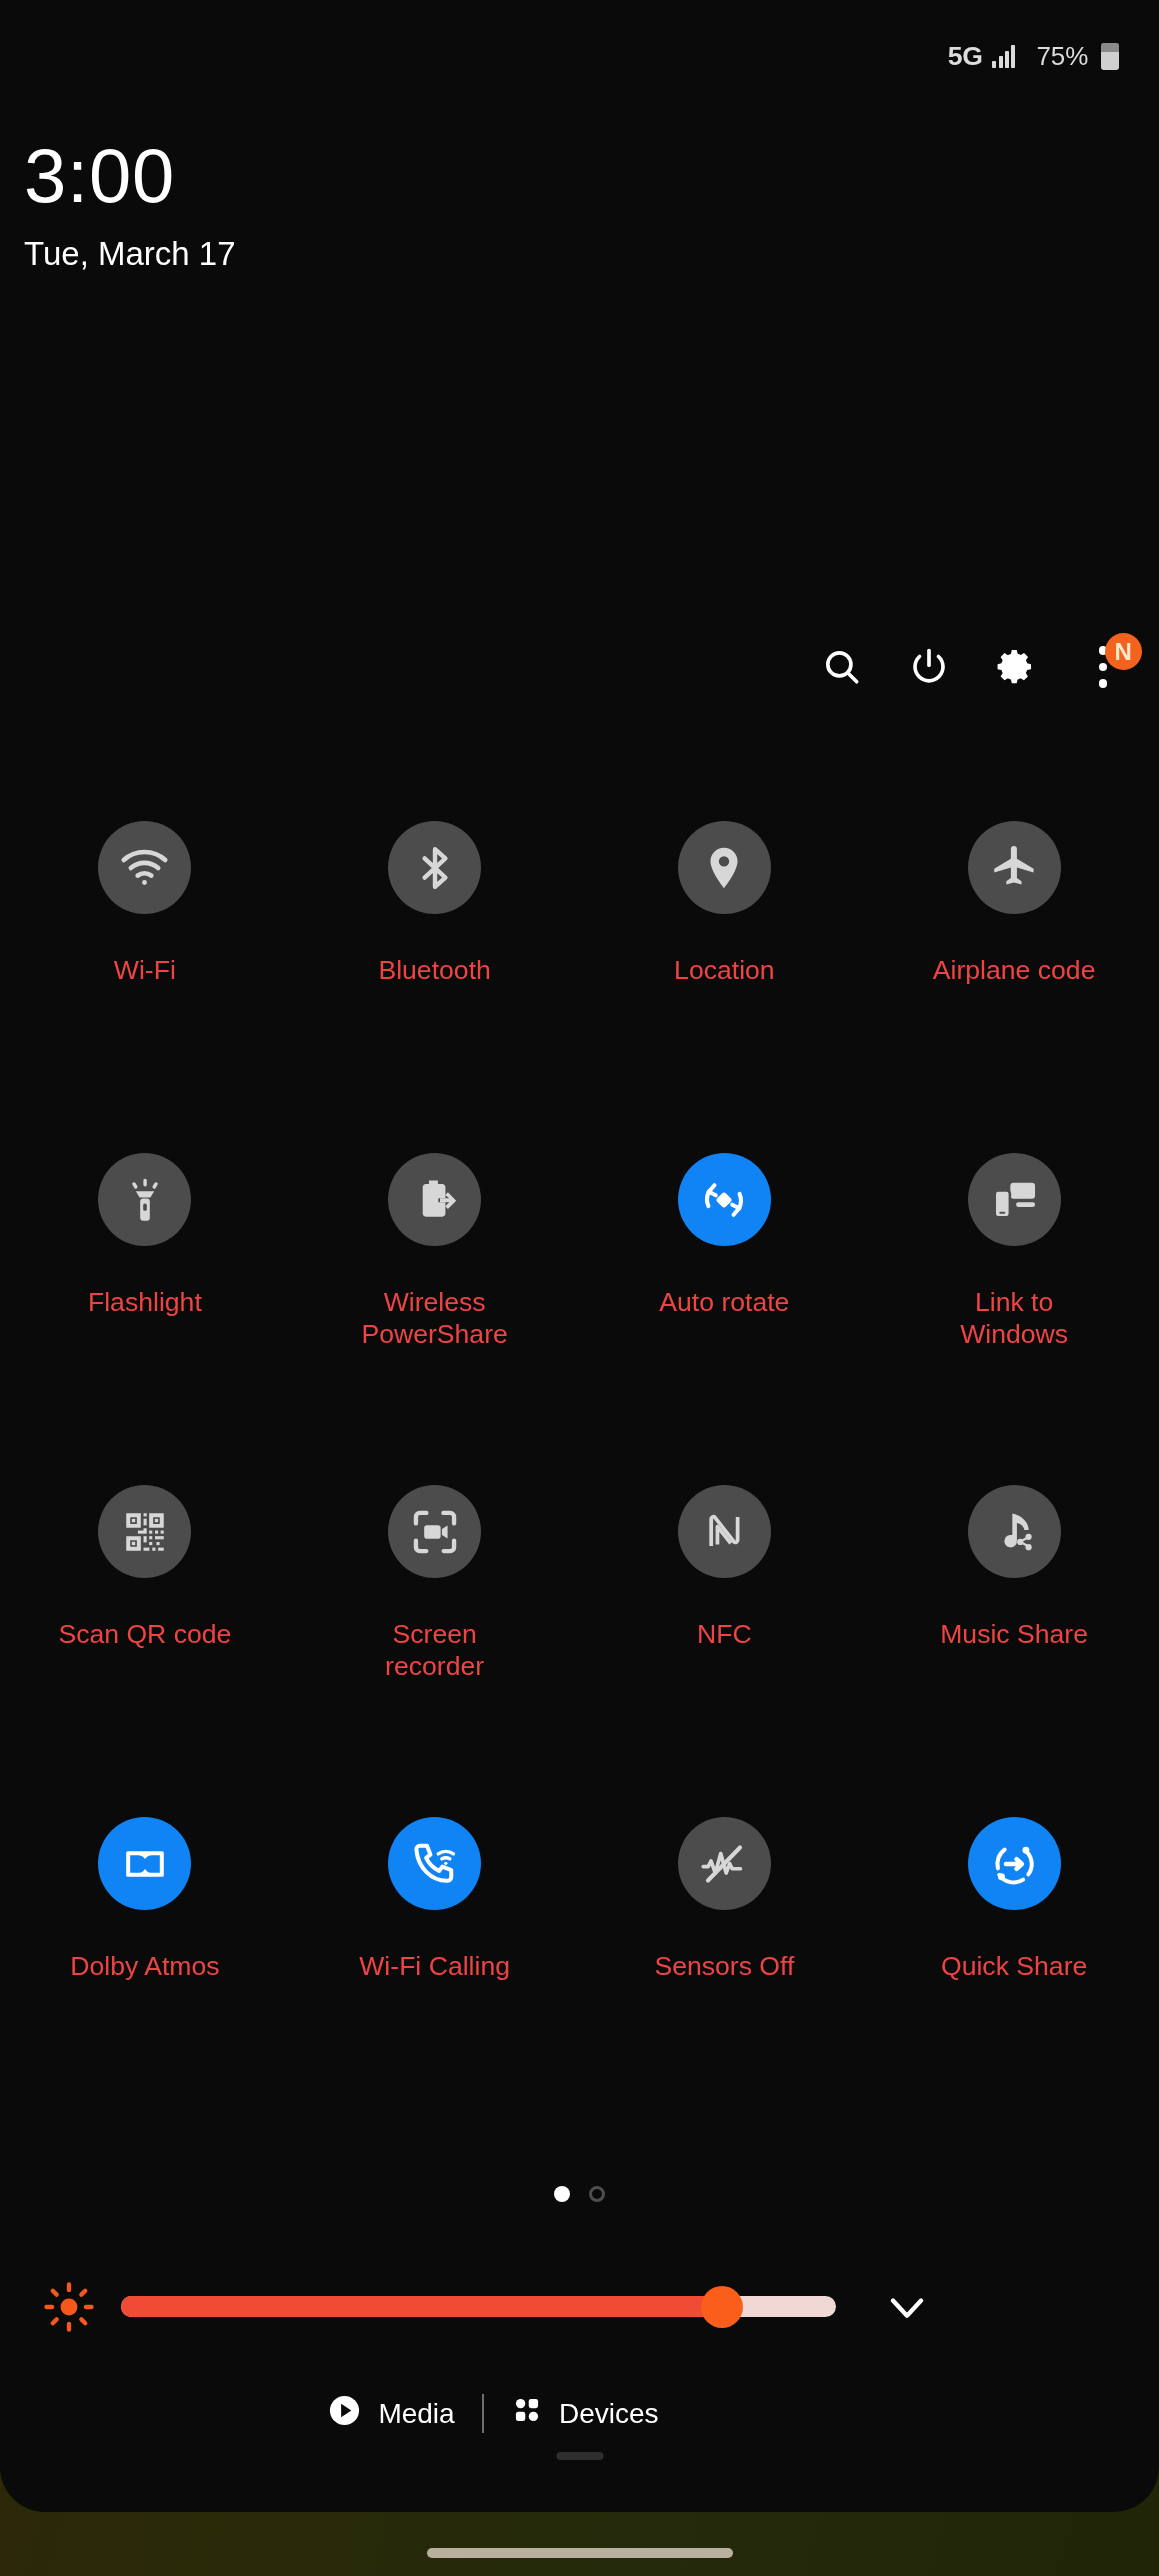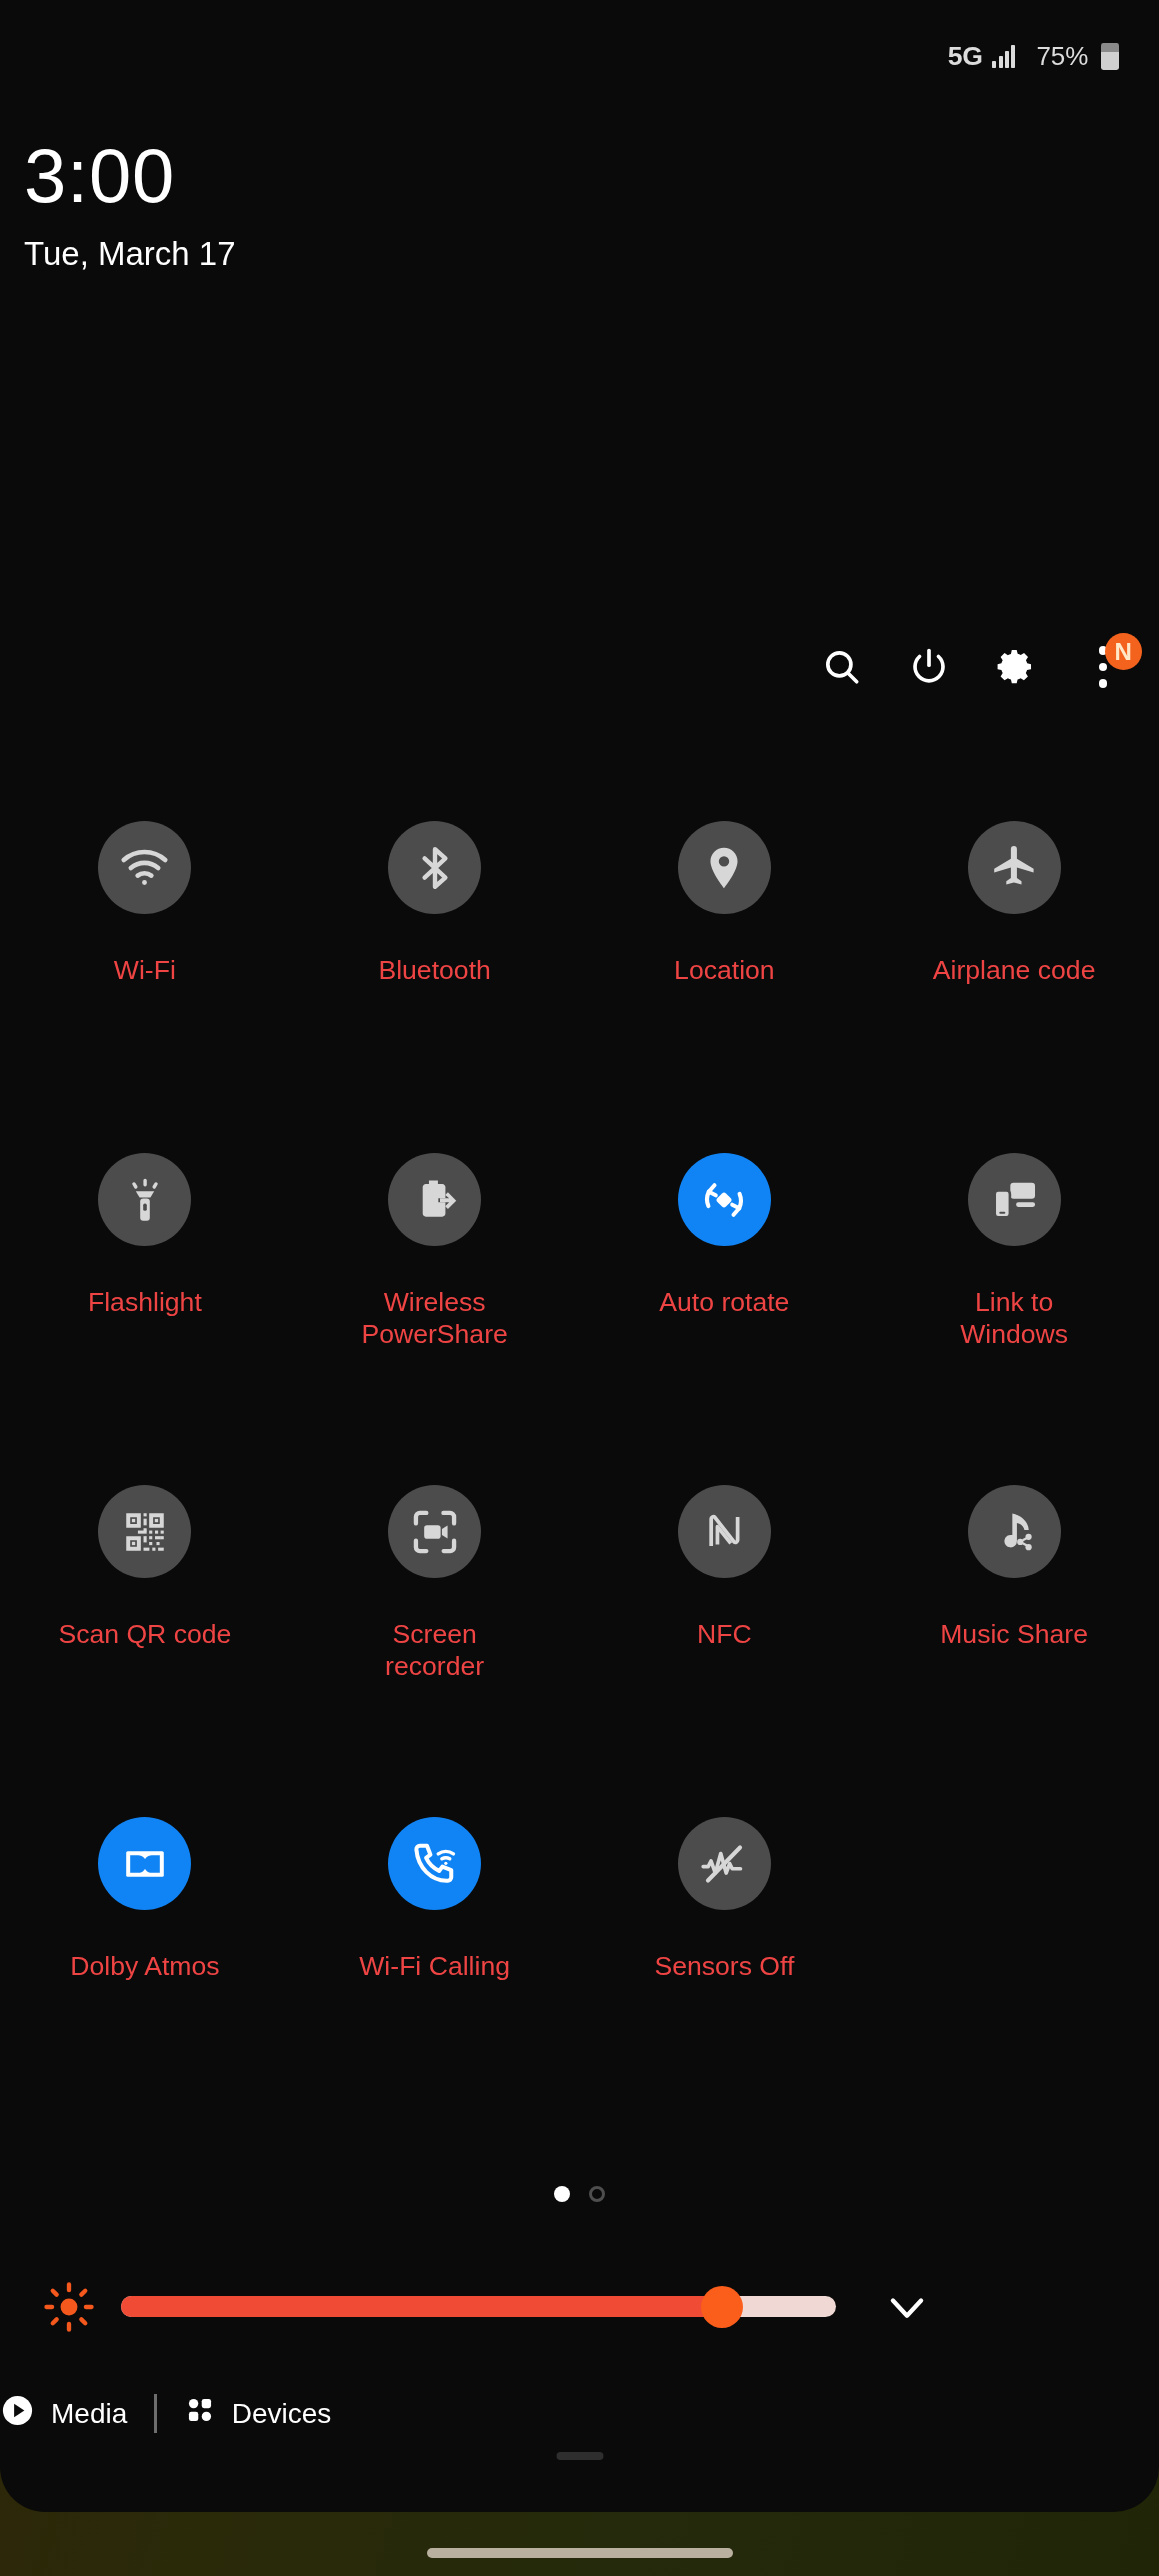--- a/index.html
+++ b/index.html
@@ -111,21 +111,21 @@
   #bright-fill { position:absolute; left:0; top:0; height:21px; border-radius:10.5px;
                  background:#ef4b35; }
   #bright-thumb {
     position:absolute; top:50%; transform:translate(-50%,-50%);
     width:42px; height:42px; border-radius:50%; background:#fb5d1a;
   }
   #bright-expand { margin-left:45px; width:52px; height:52px; flex:0 0 auto; }
   
   #footer {
     position:absolute; top:2365px; left:0; width:986px; height:97px;
-    display:flex; align-items:center; gap:27px;
+    display:flex; align-items:center; justify-content:center; gap:27px;
   }
   .footer-btn { display:flex; align-items:center; gap:16px; color:#fff; font-size:28px; }
   .footer-divider { width:2.4px; height:39px; background:#6d6d6d; }
   #drag-handle {
     position:absolute; top:2452px; left:50%; transform:translateX(-50%);
     width:47px; height:8px; border-radius:4px; background:#2e2e2e;
   }
 </style>
 </head>
 <body>
@@ -370,20 +370,34 @@
     <div class="tile">
       <div class="tile-circle">
         <svg width="52" height="52" viewBox="0 0 24 24" fill="none" stroke="#d7d7d7" stroke-width="1.7" stroke-linecap="round" stroke-linejoin="round">
           <path d="M2.4 13.2h2.3l1.3-2.6 2.0 5.6 2.5-9.0 2.5 9.0 1.6-4.4 1.2 2.4h3.8"></path>
           <line x1="4.6" y1="19.6" x2="19.4" y2="4.4" stroke-width="1.9"></line>
         </svg>
       </div>
       <div class="tile-label">Sensors Off</div>
     </div>
 
+    <div class="tile on">
+      <div class="tile-circle">
+        <svg width="52" height="52" viewBox="0 0 24 24" fill="none" stroke="#ffffff" stroke-width="1.85" stroke-linecap="round">
+          <path d="M17.9 6.4a8 8 0 0 1 .7 10.4"></path>
+          <path d="M16.2 19.2a8 8 0 0 1-11.0-2.2"></path>
+          <path d="M4.6 14.0a8 8 0 0 1 3.1-8.6"></path>
+          <circle cx="17.5" cy="5.6" r="1.6" fill="#ffffff" stroke="none"></circle>
+          <circle cx="6.2" cy="17.9" r="1.6" fill="#ffffff" stroke="none"></circle>
+          <path d="M8.3 12h6.2" stroke-width="2.1"></path>
+          <path d="M13.2 9.8L15.6 12l-2.4 2.2" stroke-width="2.1" stroke-linejoin="round" fill="none"></path>
+        </svg>
+      </div>
+      <div class="tile-label">Quick Share</div>
+    </div>
 
   </div>
 
   <div id="page-dots">
     <span class="dot active"></span>
     <span class="dot inactive"></span>
   </div>
 
   <div id="brightness-row">
     <span id="sun-icon">

